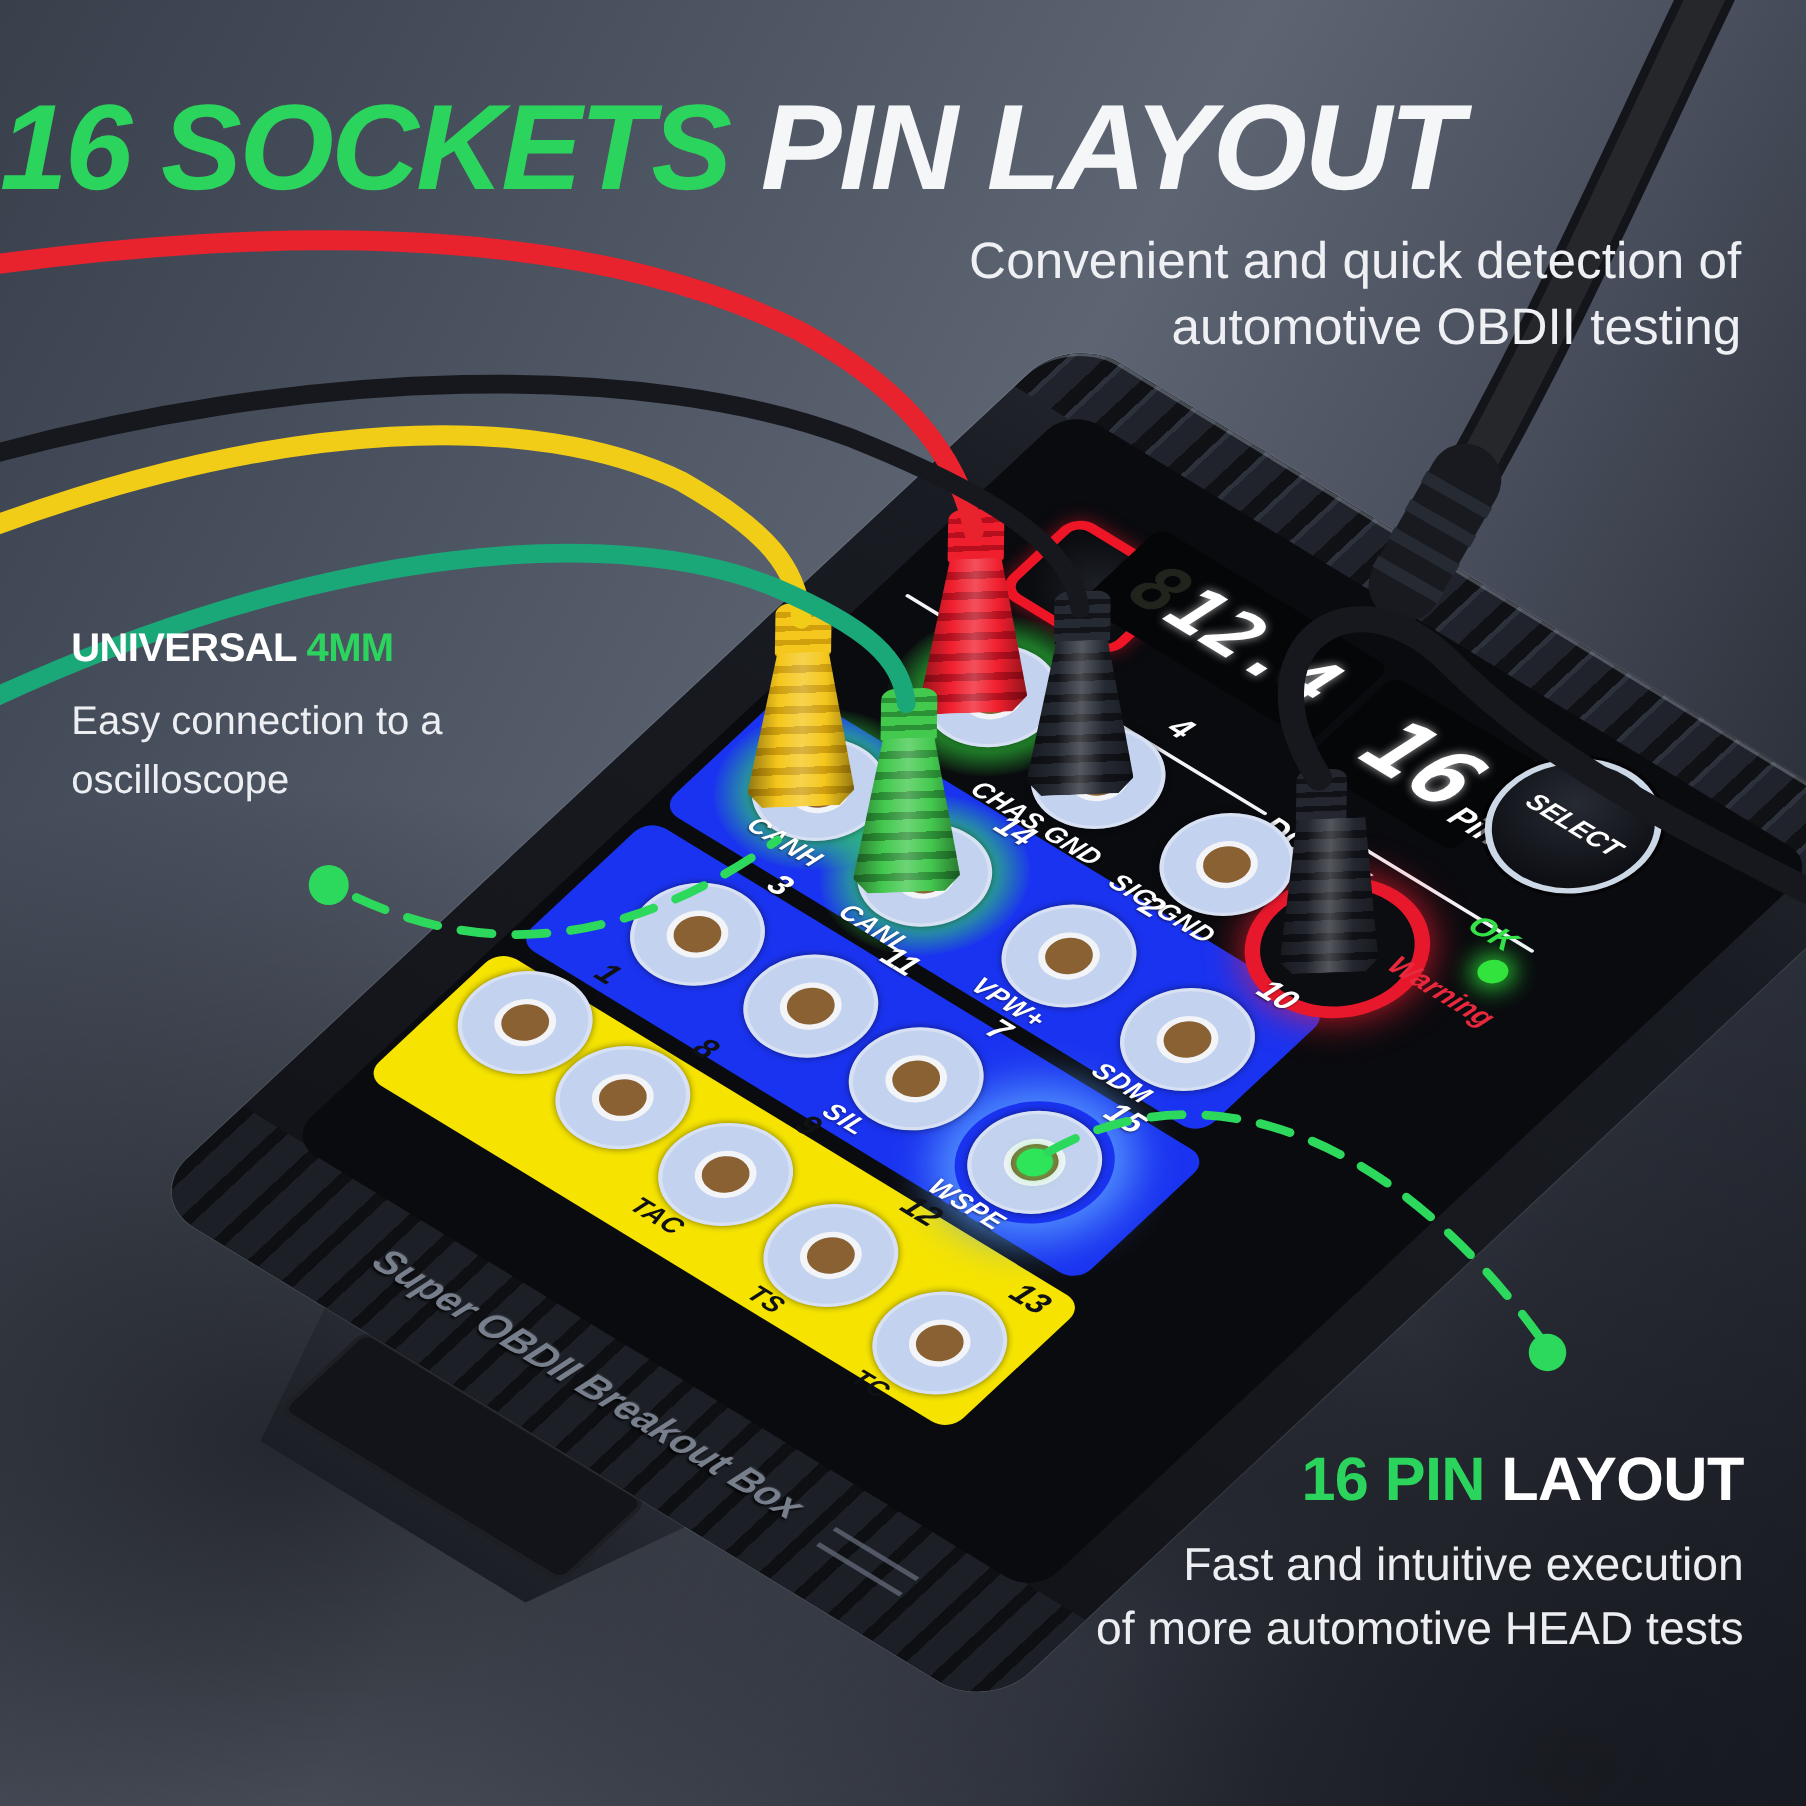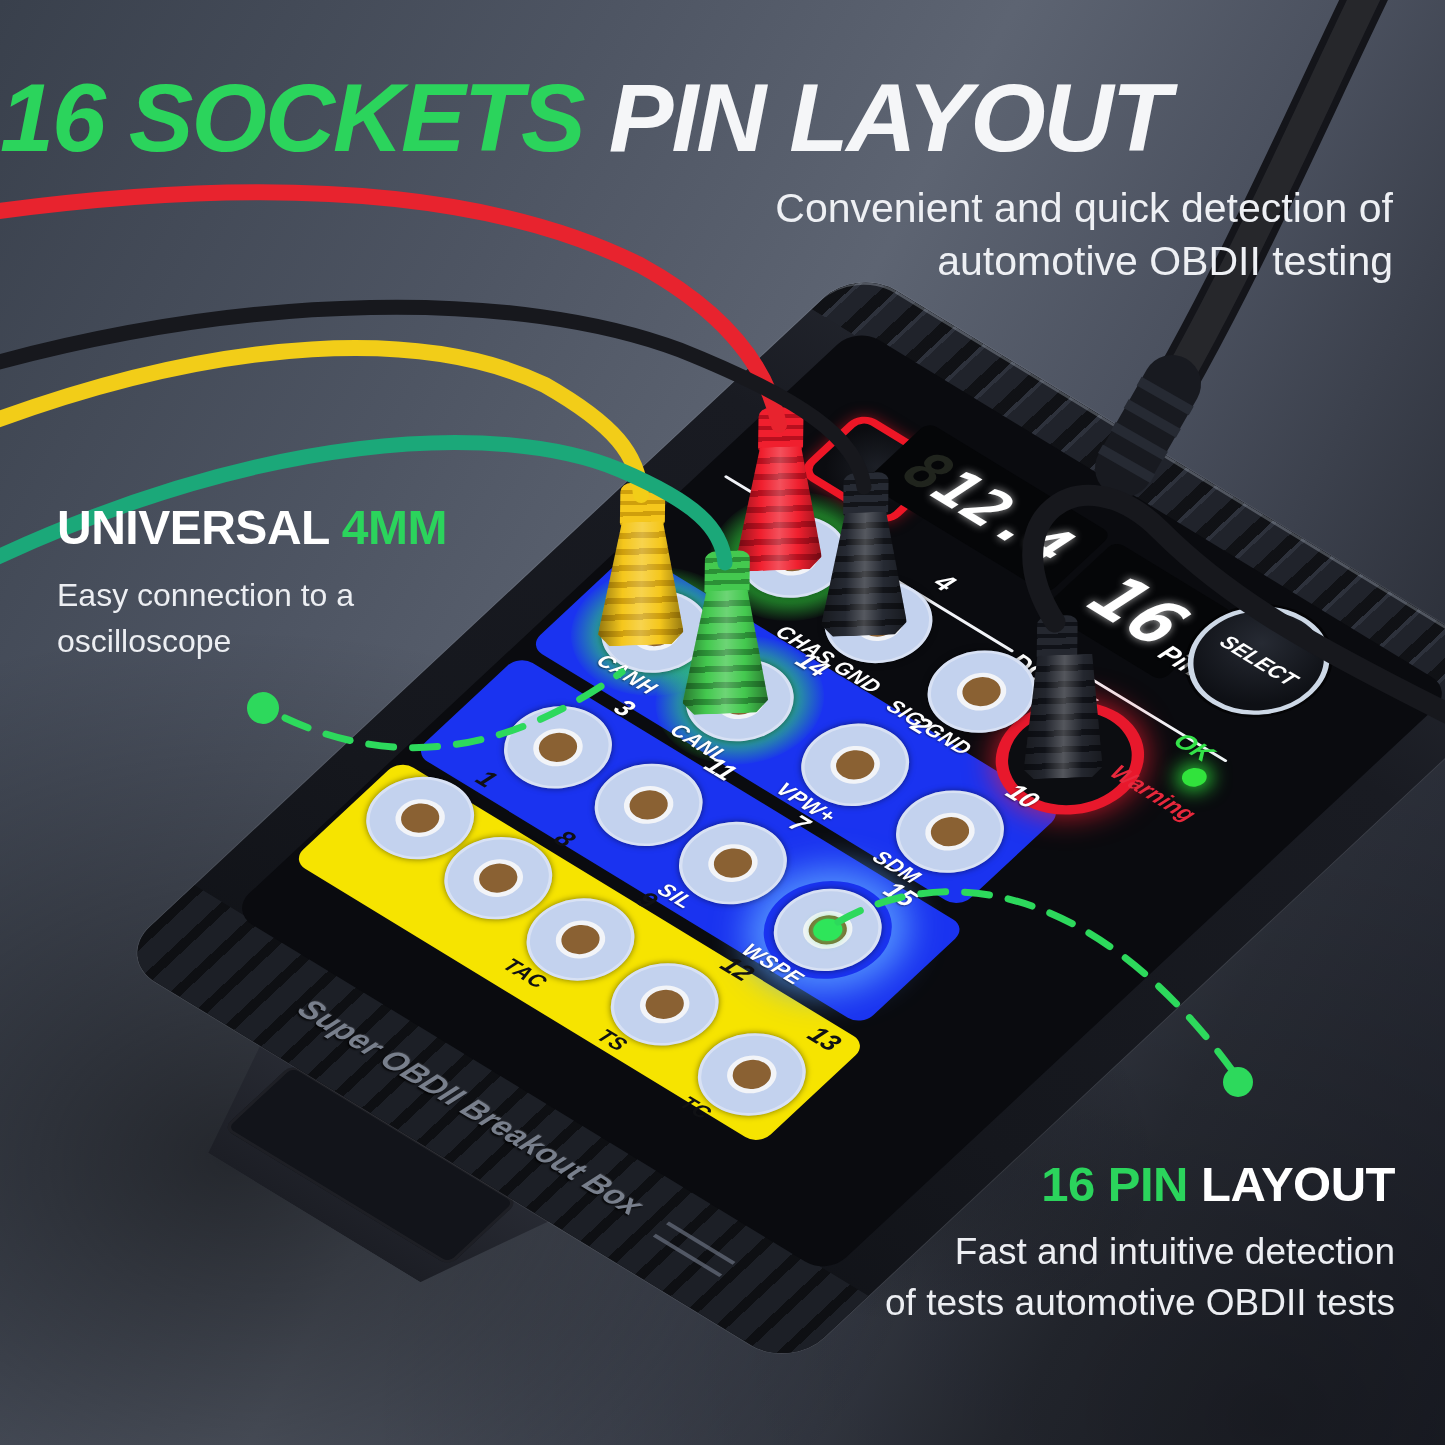--- a/index.html
+++ b/index.html
@@ -11,21 +11,21 @@
       linear-gradient(118deg,#39404c 0%,#4e5563 28%,#5d6472 46%,#4a505e 62%,#2e323c 80%,#222530 100%);}
   .z-shadow{position:absolute;left:130px;top:700px;width:1240px;height:660px;z-index:1;
     background:radial-gradient(closest-side,rgba(4,5,9,.62),transparent 72%);transform:rotate(28deg);}
   
   .title{position:absolute;top:62px;left:0;right:46px;z-index:6;
     font-style:italic;font-weight:bold;font-size:97px;letter-spacing:-2px;color:#f5f6f8;white-space:pre;}
   .title .green{color:#2bd45c;}
   .subtitle{position:absolute;top:182px;right:52px;z-index:6;text-align:right;
     font-size:41px;line-height:1.3;color:#eef0f4;}
   .co-left{position:absolute;left:57px;top:500px;z-index:6;color:#fff;}
-  .co-left .h{font-weight:bold;font-size:48px;line-height:1.16;letter-spacing:-0.5px;}
+  .co-left .h{font-weight:bold;font-size:32px;line-height:1.16;letter-spacing:-0.5px;}
   .co-left .b{margin-top:16px;font-size:32px;line-height:1.45;color:#eceef2;}
   .co-right{position:absolute;right:50px;top:1098px;z-index:6;color:#fff;text-align:right;}
   .co-right .h{font-weight:bold;font-size:49px;line-height:1.18;letter-spacing:-0.5px;}
   .co-right .b{margin-top:12px;font-size:37px;line-height:1.4;color:#eceef2;}
   .green{color:#2bd45c;}
   
   .device{position:absolute;left:840px;top:375px;width:0;height:0;z-index:2;
     transform:matrix(0.853,0.520,-0.732,0.683,0,0);transform-origin:0 0;}
   .device > div{position:absolute;}
   .body{left:-70px;top:-105px;width:790px;height:1012px;background:linear-gradient(180deg,#23262e 0%,#191b22 18%,#15171d 70%,#101217 100%);
@@ -247,17 +247,17 @@
       <div>oscilloscope</div>
     </div>
   </div>
 
   <div class="co-right">
     <div class="h">
       <br>
       <span class="green">16 PIN</span><span> LAYOUT</span>
     </div>
     <div class="b">
-      <div>Fast and intuitive detection</div>
-      <div>of tests automotive OBDII tests</div>
+      <div>Fast and intuitive execution</div>
+      <div>of more automotive HEAD tests</div>
     </div>
   </div>
 </div>
 
 </body></html>

